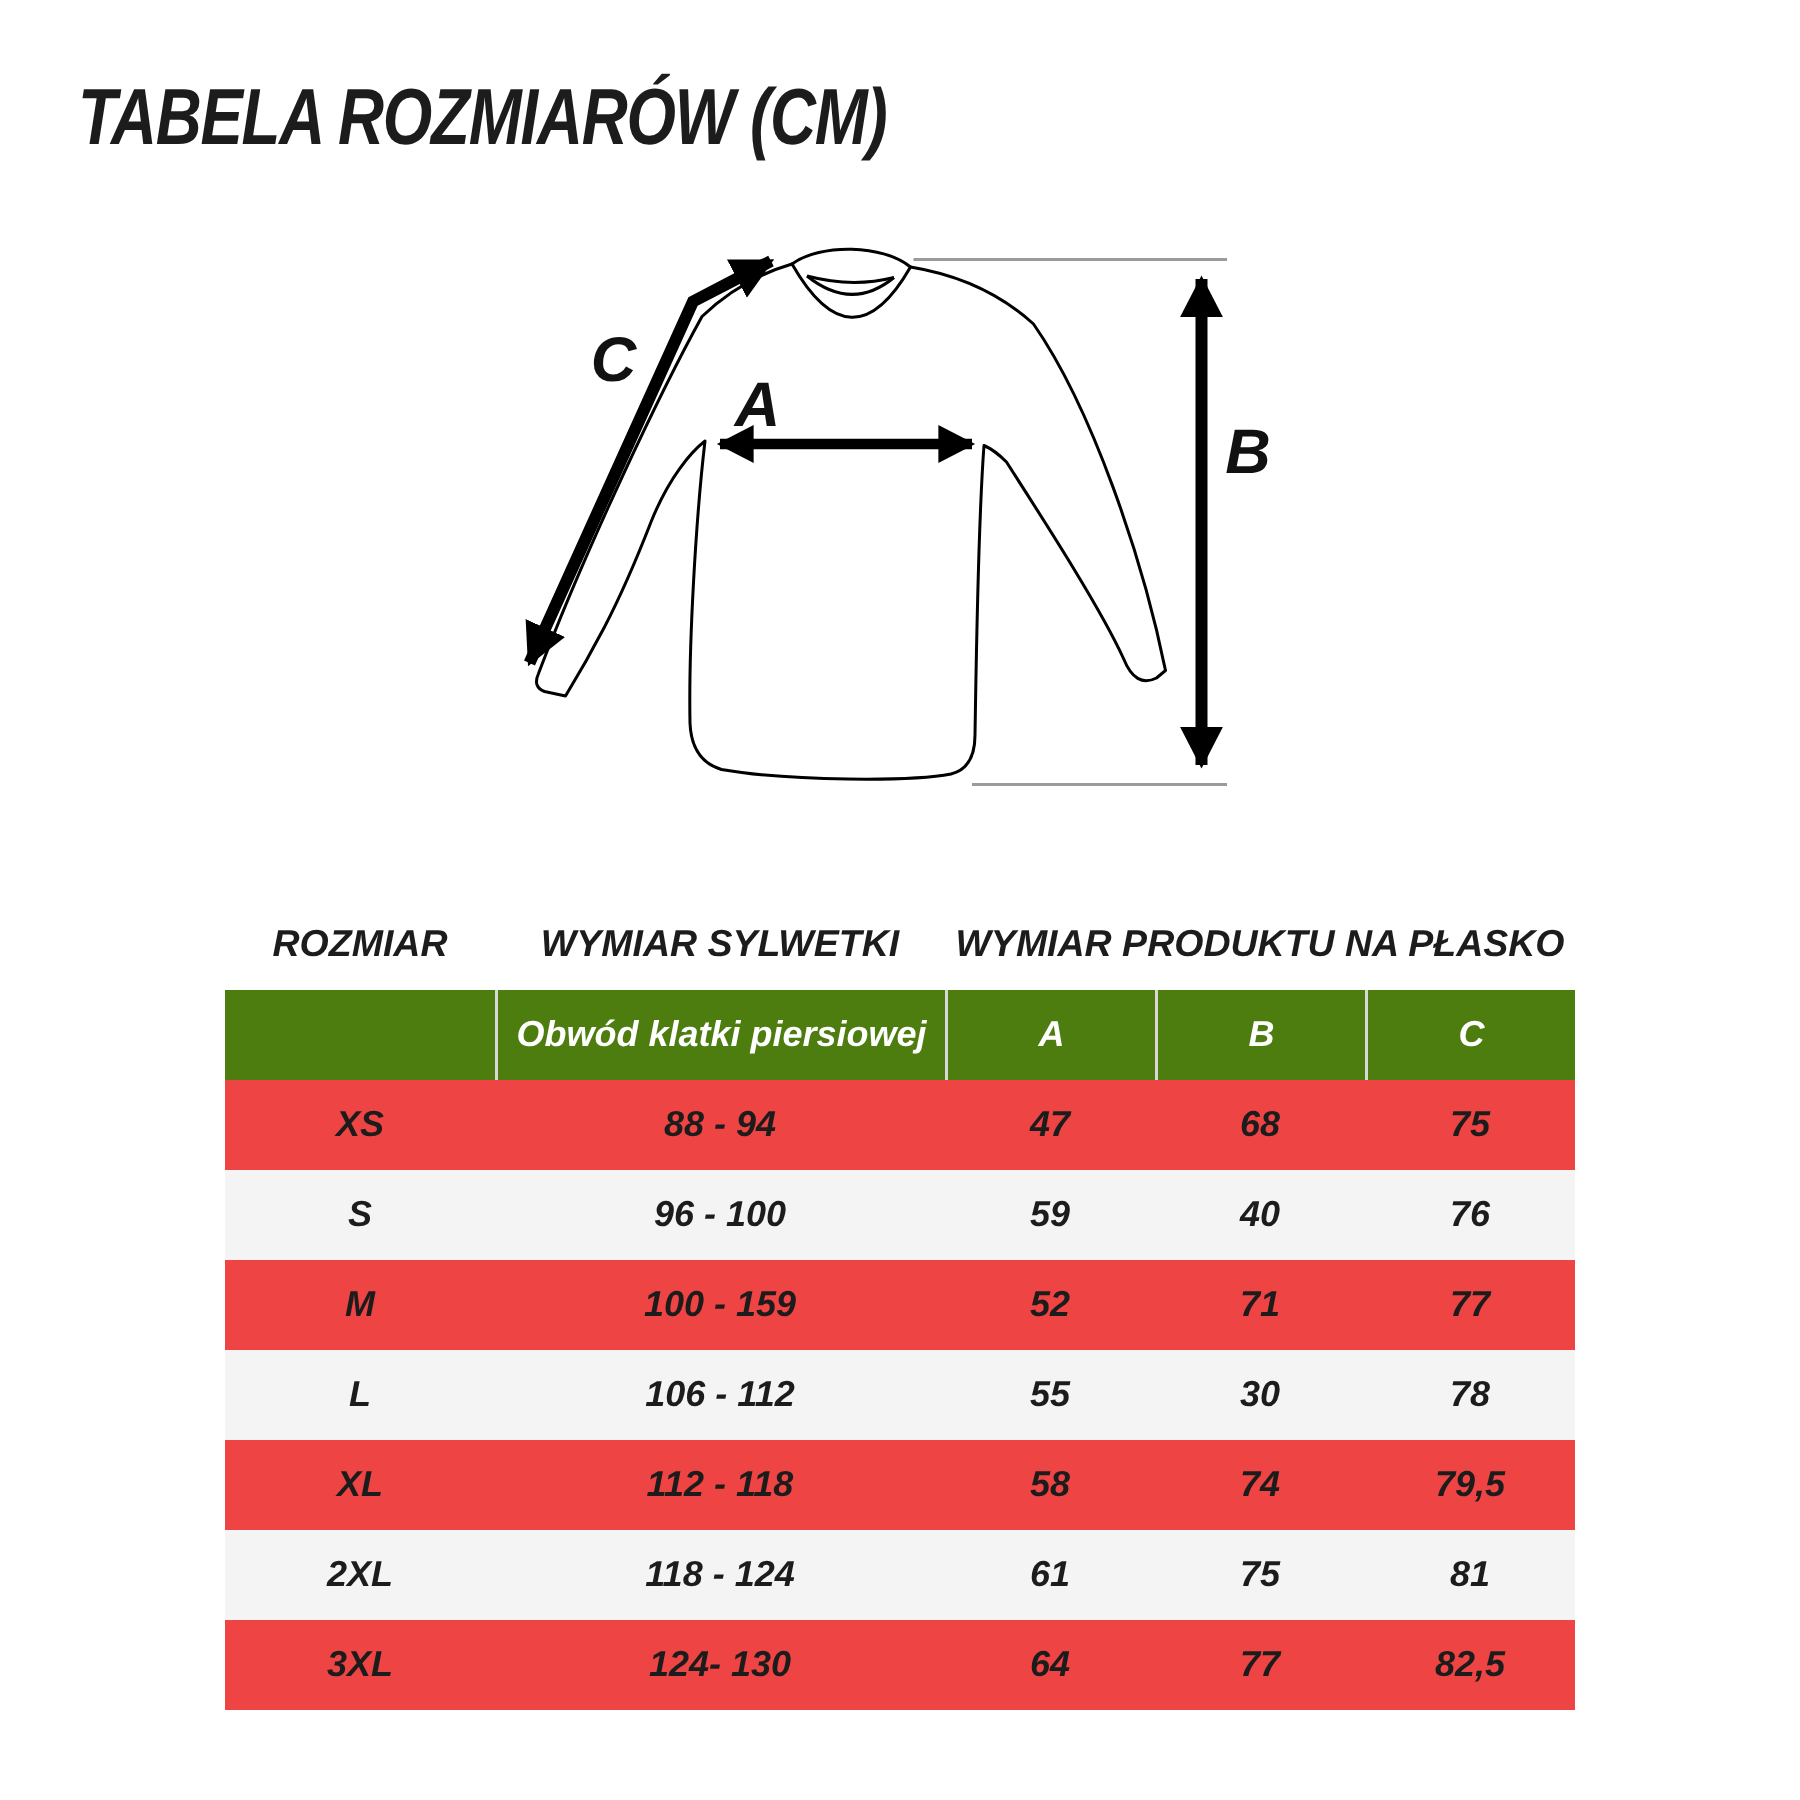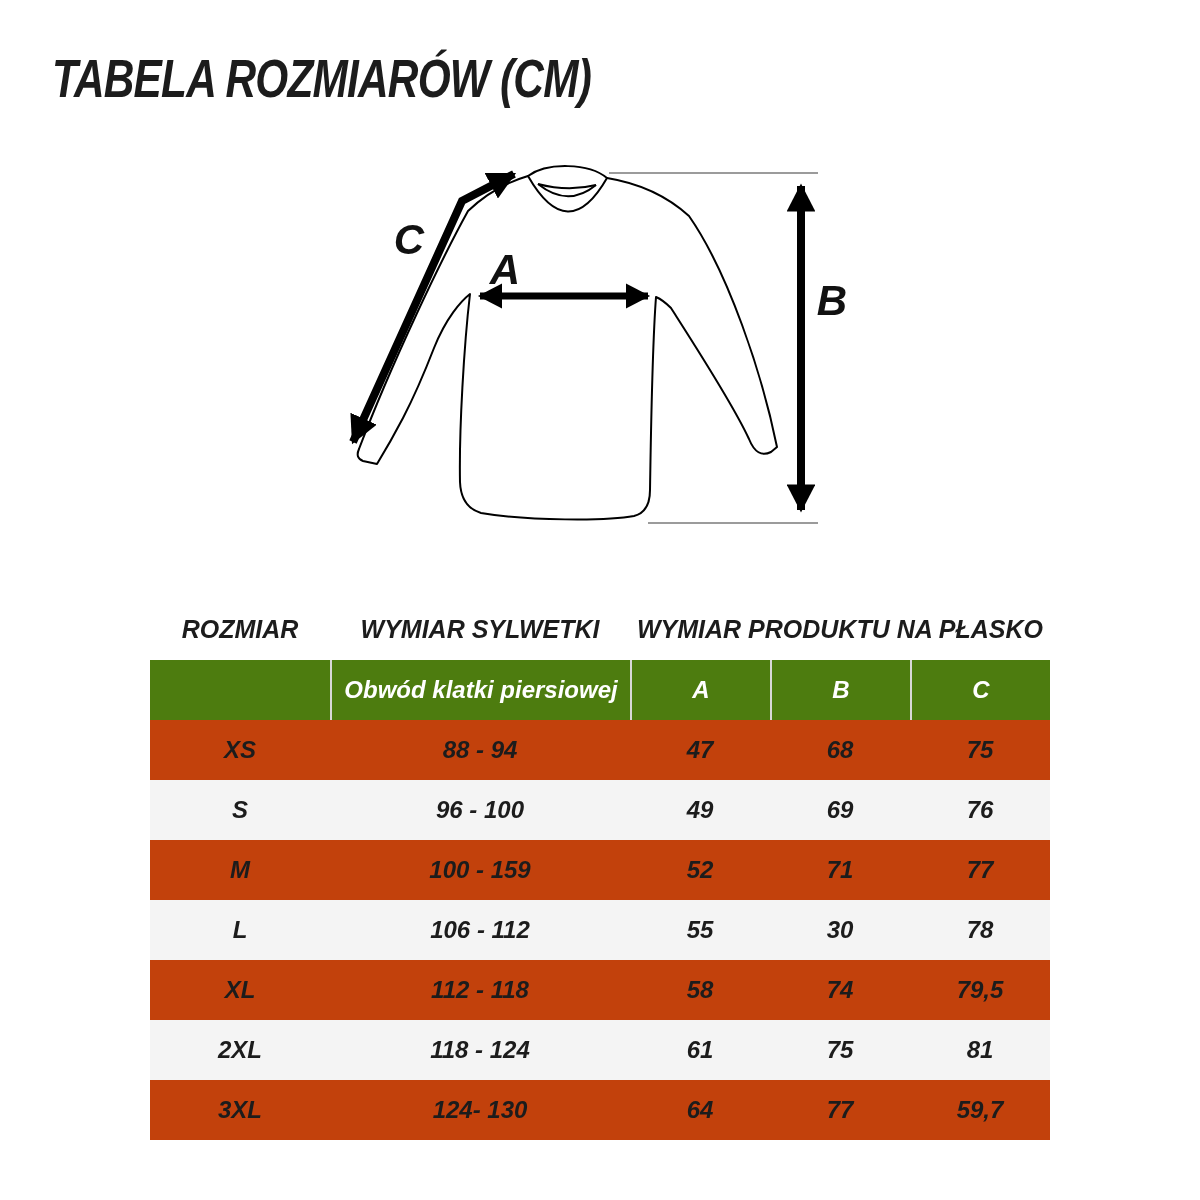--- a/index.html
+++ b/index.html
@@ -24,21 +24,21 @@
   }
   .group-headers .cell{font-size:25px;color:#1c1c1c;}
   .row{display:grid;grid-template-columns:180px 300px 140px 140px 140px;height:60px;}
   .cell{
     display:flex;align-items:center;justify-content:center;
     box-sizing:border-box;font-size:24px;white-space:nowrap;
   }
   .header-row{background:#4d7c0f;color:#ffffff;}
   .header-row .cell{font-size:24px;}
   .header-row .cell + .cell{border-left:2px solid #d8d8d8;}
-  .data-row{color:#1c1c1c;background:#c2410c;}
+  .data-row{color:#1c1c1c;background:#ef4444;}
   .data-row.alt{background:#f4f4f4;}
 </style>
 </head>
 <body>
 
 <h1 class="page-title">TABELA ROZMIARÓW (CM)</h1>
 
 <svg class="diagram-svg" width="1200" height="600" viewBox="0 0 1200 600" xmlns="http://www.w3.org/2000/svg">
   <defs>
     <marker id="ah" viewBox="0 0 3.6 3.6" markerWidth="3.6" markerHeight="3.6" refX="3.2" refY="1.8" orient="auto-start-reverse" markerUnits="strokeWidth">
@@ -109,22 +109,22 @@
     <div class="cell">XS</div>
     <div class="cell">88 - 94</div>
     <div class="cell">47</div>
     <div class="cell">68</div>
     <div class="cell">75</div>
   </div>
 
   <div class="row data-row alt">
     <div class="cell">S</div>
     <div class="cell">96 - 100</div>
-    <div class="cell">49</div>
-    <div class="cell">69</div>
+    <div class="cell">59</div>
+    <div class="cell">40</div>
     <div class="cell">76</div>
   </div>
 
   <div class="row data-row">
     <div class="cell">M</div>
     <div class="cell">100 - 159</div>
     <div class="cell">52</div>
     <div class="cell">71</div>
     <div class="cell">77</div>
   </div>
@@ -151,16 +151,16 @@
     <div class="cell">61</div>
     <div class="cell">75</div>
     <div class="cell">81</div>
   </div>
 
   <div class="row data-row">
     <div class="cell">3XL</div>
     <div class="cell">124- 130</div>
     <div class="cell">64</div>
     <div class="cell">77</div>
-    <div class="cell">59,7</div>
+    <div class="cell">82,5</div>
   </div>
 
 </div>
 
 </body></html>

